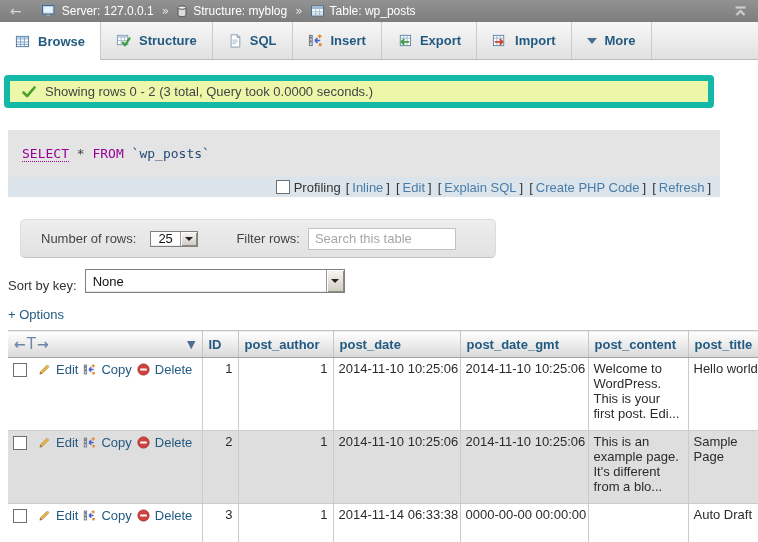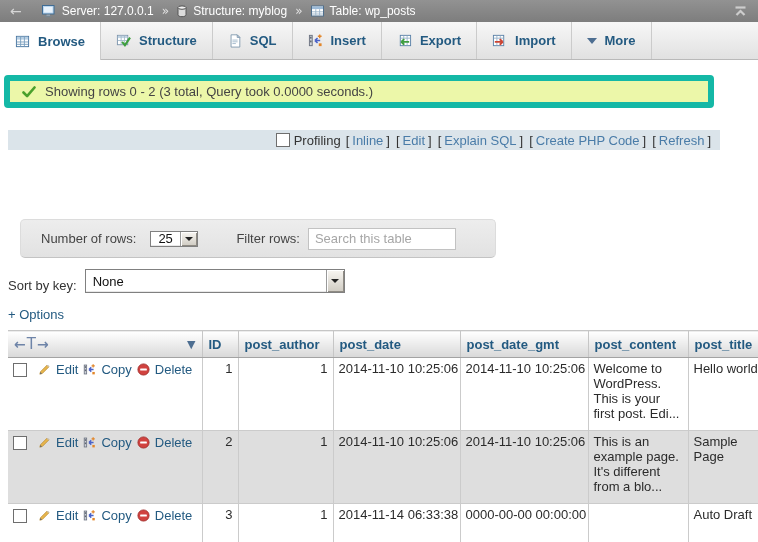--- a/index.html
+++ b/index.html
@@ -217,20 +217,26 @@
   <div class="success">
     <span class="icon">
       <svg width="14" height="12" viewBox="0 0 14 12">
         <path d="M1.5 6.5l3.6 3.6L12.5 1.5" fill="none" stroke="#4aa02c" stroke-width="2.6" stroke-linecap="round" stroke-linejoin="round"></path>
       </svg>
     </span>
     <span>Showing rows 0 - 2 (3 total, Query took 0.0000 seconds.)</span>
   </div>
 
   <div class="sqlbox">
+    <div class="sql-main">
+      <span class="tok kw help">SELECT</span>
+        <span class="tok"> * </span>
+        <span class="tok kw">FROM</span>
+        <span class="tok ident"> `wp_posts`</span>
+    </div>
     <div class="sql-strip">
       <span class="cb"></span>
       <span class="plabel">Profiling</span>
       <span class="br">[</span>
       <a>Inline</a>
       <span class="br">]</span>
       <span class="br">[</span>
       <a>Edit</a>
       <span class="br">]</span>
       <span class="br">[</span>

